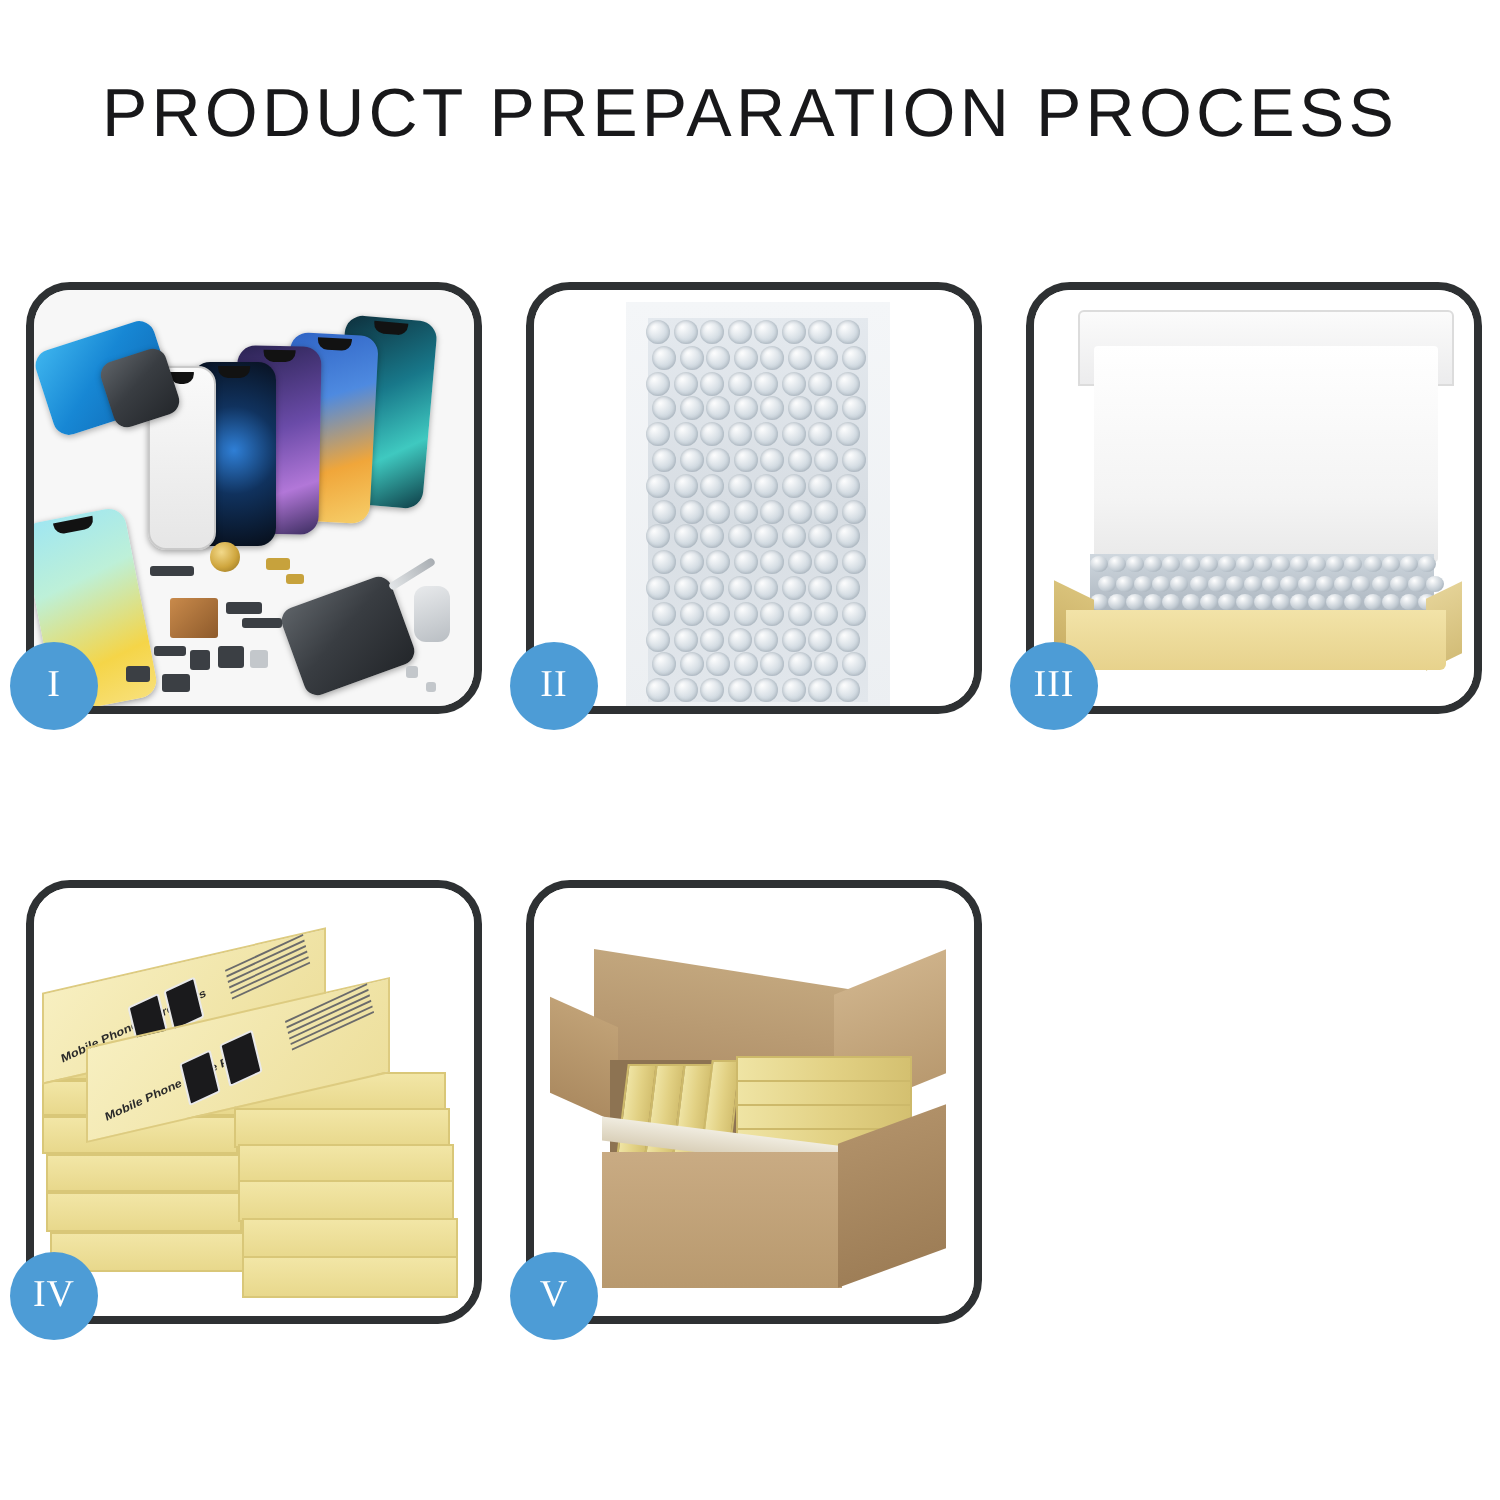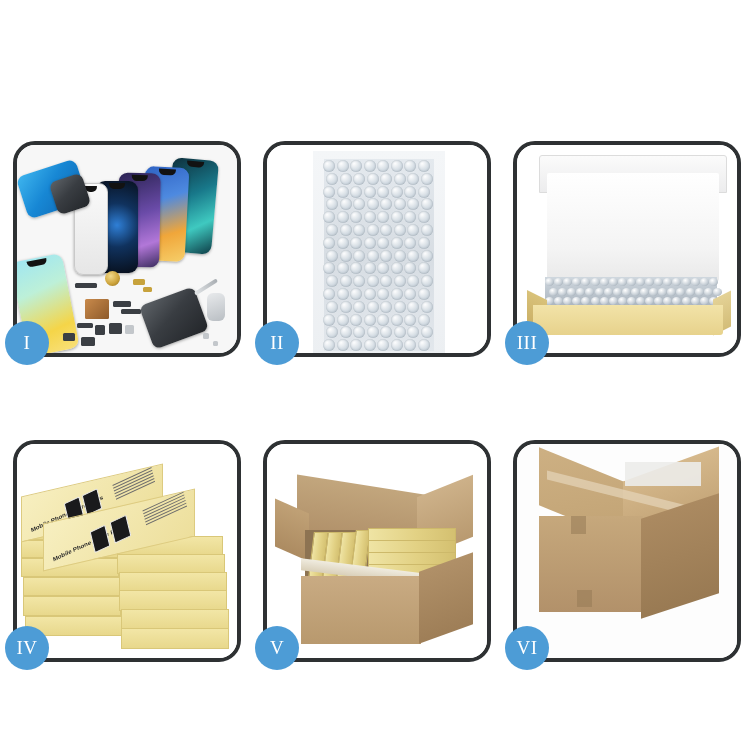--- a/index.html
+++ b/index.html
@@ -294,20 +294,21 @@
   }
   .tape-tab {
     position: absolute;
     background: rgba(150,122,85,.55);
   }
 </style>
 </head>
 <body>
 
 <div id="header">
+  <div id="page-title">PRODUCT PREPARATION PROCESS</div>
 </div>
 
 <div id="panel-grid">
 
   <div class="panel r1 c1">
     <div class="clip">
       <div class="scene">
 
         <div class="phone ph-teal" style="left:152px;top:14px;width:46px;height:94px;transform:rotate(5deg);">
             <div class="notch"></div>
@@ -633,35 +634,14 @@
         <div style="position:absolute;left:34px;top:124px;width:158px;height:12px;background:linear-gradient(180deg,#f0ece0 0%,#d9cfb8 100%);transform:skewY(7deg);"></div>
 
         <div class="carton-front" style="left:34px;top:132px;width:120px;height:68px;"></div>
 
         <div class="carton-side" style="left:152px;top:118px;width:54px;height:72px;transform:skewY(-20deg);"></div>
       </div>
     </div>
     <div class="badge">V</div>
   </div>
 
-  <div class="panel r2 c3">
-    <div class="clip">
-      <div class="scene" style="background:#fdfdfd;">
-
-        <div class="sealed-top" style="left:22px;top:28px;width:122px;height:58px;transform:skewY(22deg);"></div>
-        <div class="sealed-top" style="left:106px;top:20px;width:96px;height:62px;transform:skewY(-20deg);background:linear-gradient(180deg,#d5b88b 0%,#c3a477 100%);"></div>
-
-        <div class="tape" style="left:30px;top:46px;width:156px;height:9px;transform:skewY(14deg);"></div>
-
-        <div class="sealed-front" style="left:22px;top:72px;width:104px;height:96px;"></div>
-
-        <div class="sealed-side" style="left:124px;top:62px;width:78px;height:100px;transform:skewY(-18deg);"></div>
-
-        <div class="tape-tab" style="left:54px;top:72px;width:15px;height:18px;"></div>
-        <div class="tape-tab" style="left:60px;top:146px;width:15px;height:17px;"></div>
-
-        <div style="position:absolute;left:108px;top:18px;width:76px;height:24px;background:rgba(236,236,234,.9);"></div>
-      </div>
-    </div>
-    <div class="badge">VI</div>
-  </div>
 
 </div>
 
 </body></html>

